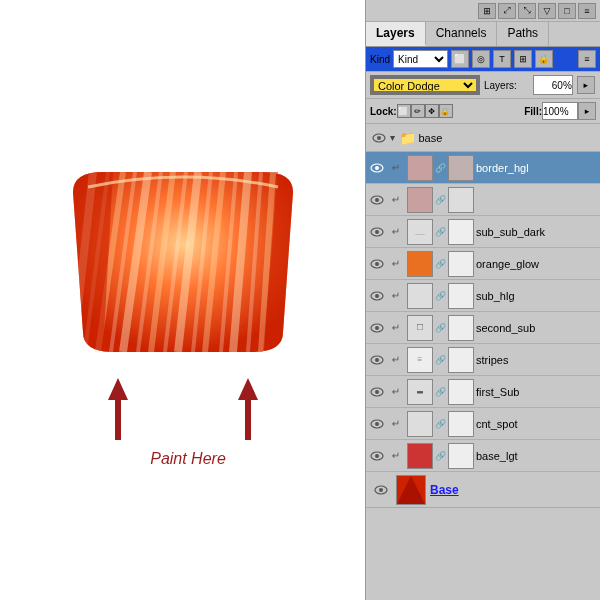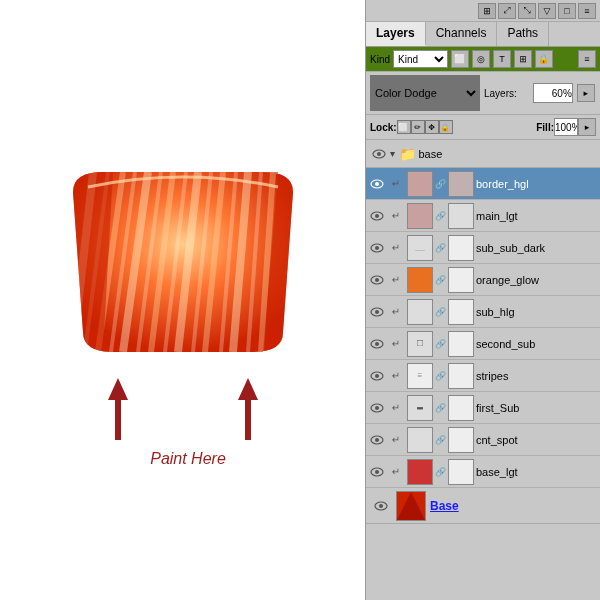--- a/index.html
+++ b/index.html
@@ -122,21 +122,21 @@
       border-bottom: 2px solid #e8e8e8;
       font-weight: bold;
     }
 
     
     .filter-row {
       display: flex;
       align-items: center;
       padding: 3px 4px;
       gap: 3px;
-      background: #4d7c0f;
+      background: #1d4ed8;
       border-bottom: 1px solid #aaa;
     }
 
     .filter-row select, .filter-row input {
       font-size: 10px;
       height: 18px;
       border: 1px solid #888;
       background: #fff;
     }
 
@@ -166,23 +166,23 @@
       align-items: center;
       padding: 3px 4px;
       gap: 4px;
       background: #c8c8c8;
       border-bottom: 1px solid #aaa;
     }
 
     .blend-select {
       width: 110px;
       font-size: 11px;
-      height: 36px;
-      border: 1px solid #737373;
-      background: #737373;
+      height: 20px;
+      border: 4px solid #737373;
+      background: #fde047;
     }
 
     .opacity-label {
       font-size: 10px;
     }
 
     .opacity-input {
       width: 40px;
       font-size: 10px;
       height: 20px;
@@ -218,21 +218,21 @@
       cursor: pointer;
     }
 
     .fill-label {
       font-size: 10px;
       font-weight: bold;
       margin-left: auto;
     }
 
     .fill-input {
-      width: 24px;
+      width: 36px;
       font-size: 10px;
       height: 18px;
       border: 1px solid #888;
       background: #fff;
       text-align: left;
     }
 
     
     .layers-list {
       flex: 1;
@@ -532,21 +532,20 @@
       <div class="eye-icon">
         <svg class="eye-svg" viewBox="0 0 14 10" xmlns="http://www.w3.org/2000/svg">
           <ellipse cx="7" cy="5" rx="6" ry="4" fill="none" stroke="#555" stroke-width="1.2"></ellipse>
           <circle cx="7" cy="5" r="2" fill="#555"></circle>
         </svg>
       </div>
       <div class="link-icon">↵</div>
       <div class="layer-thumb" style="background:#c8a0a0;"></div>
       <div class="layer-thumb-link">🔗</div>
       <div class="layer-thumb2" style="background:#ddd;"></div>
-      <span class="layer-name">main_lgt</span>
     </div>
 
     <div class="layer-item">
       <div class="eye-icon">
         <svg class="eye-svg" viewBox="0 0 14 10" xmlns="http://www.w3.org/2000/svg">
           <ellipse cx="7" cy="5" rx="6" ry="4" fill="none" stroke="#555" stroke-width="1.2"></ellipse>
           <circle cx="7" cy="5" r="2" fill="#555"></circle>
         </svg>
       </div>
       <div class="link-icon">↵</div>

